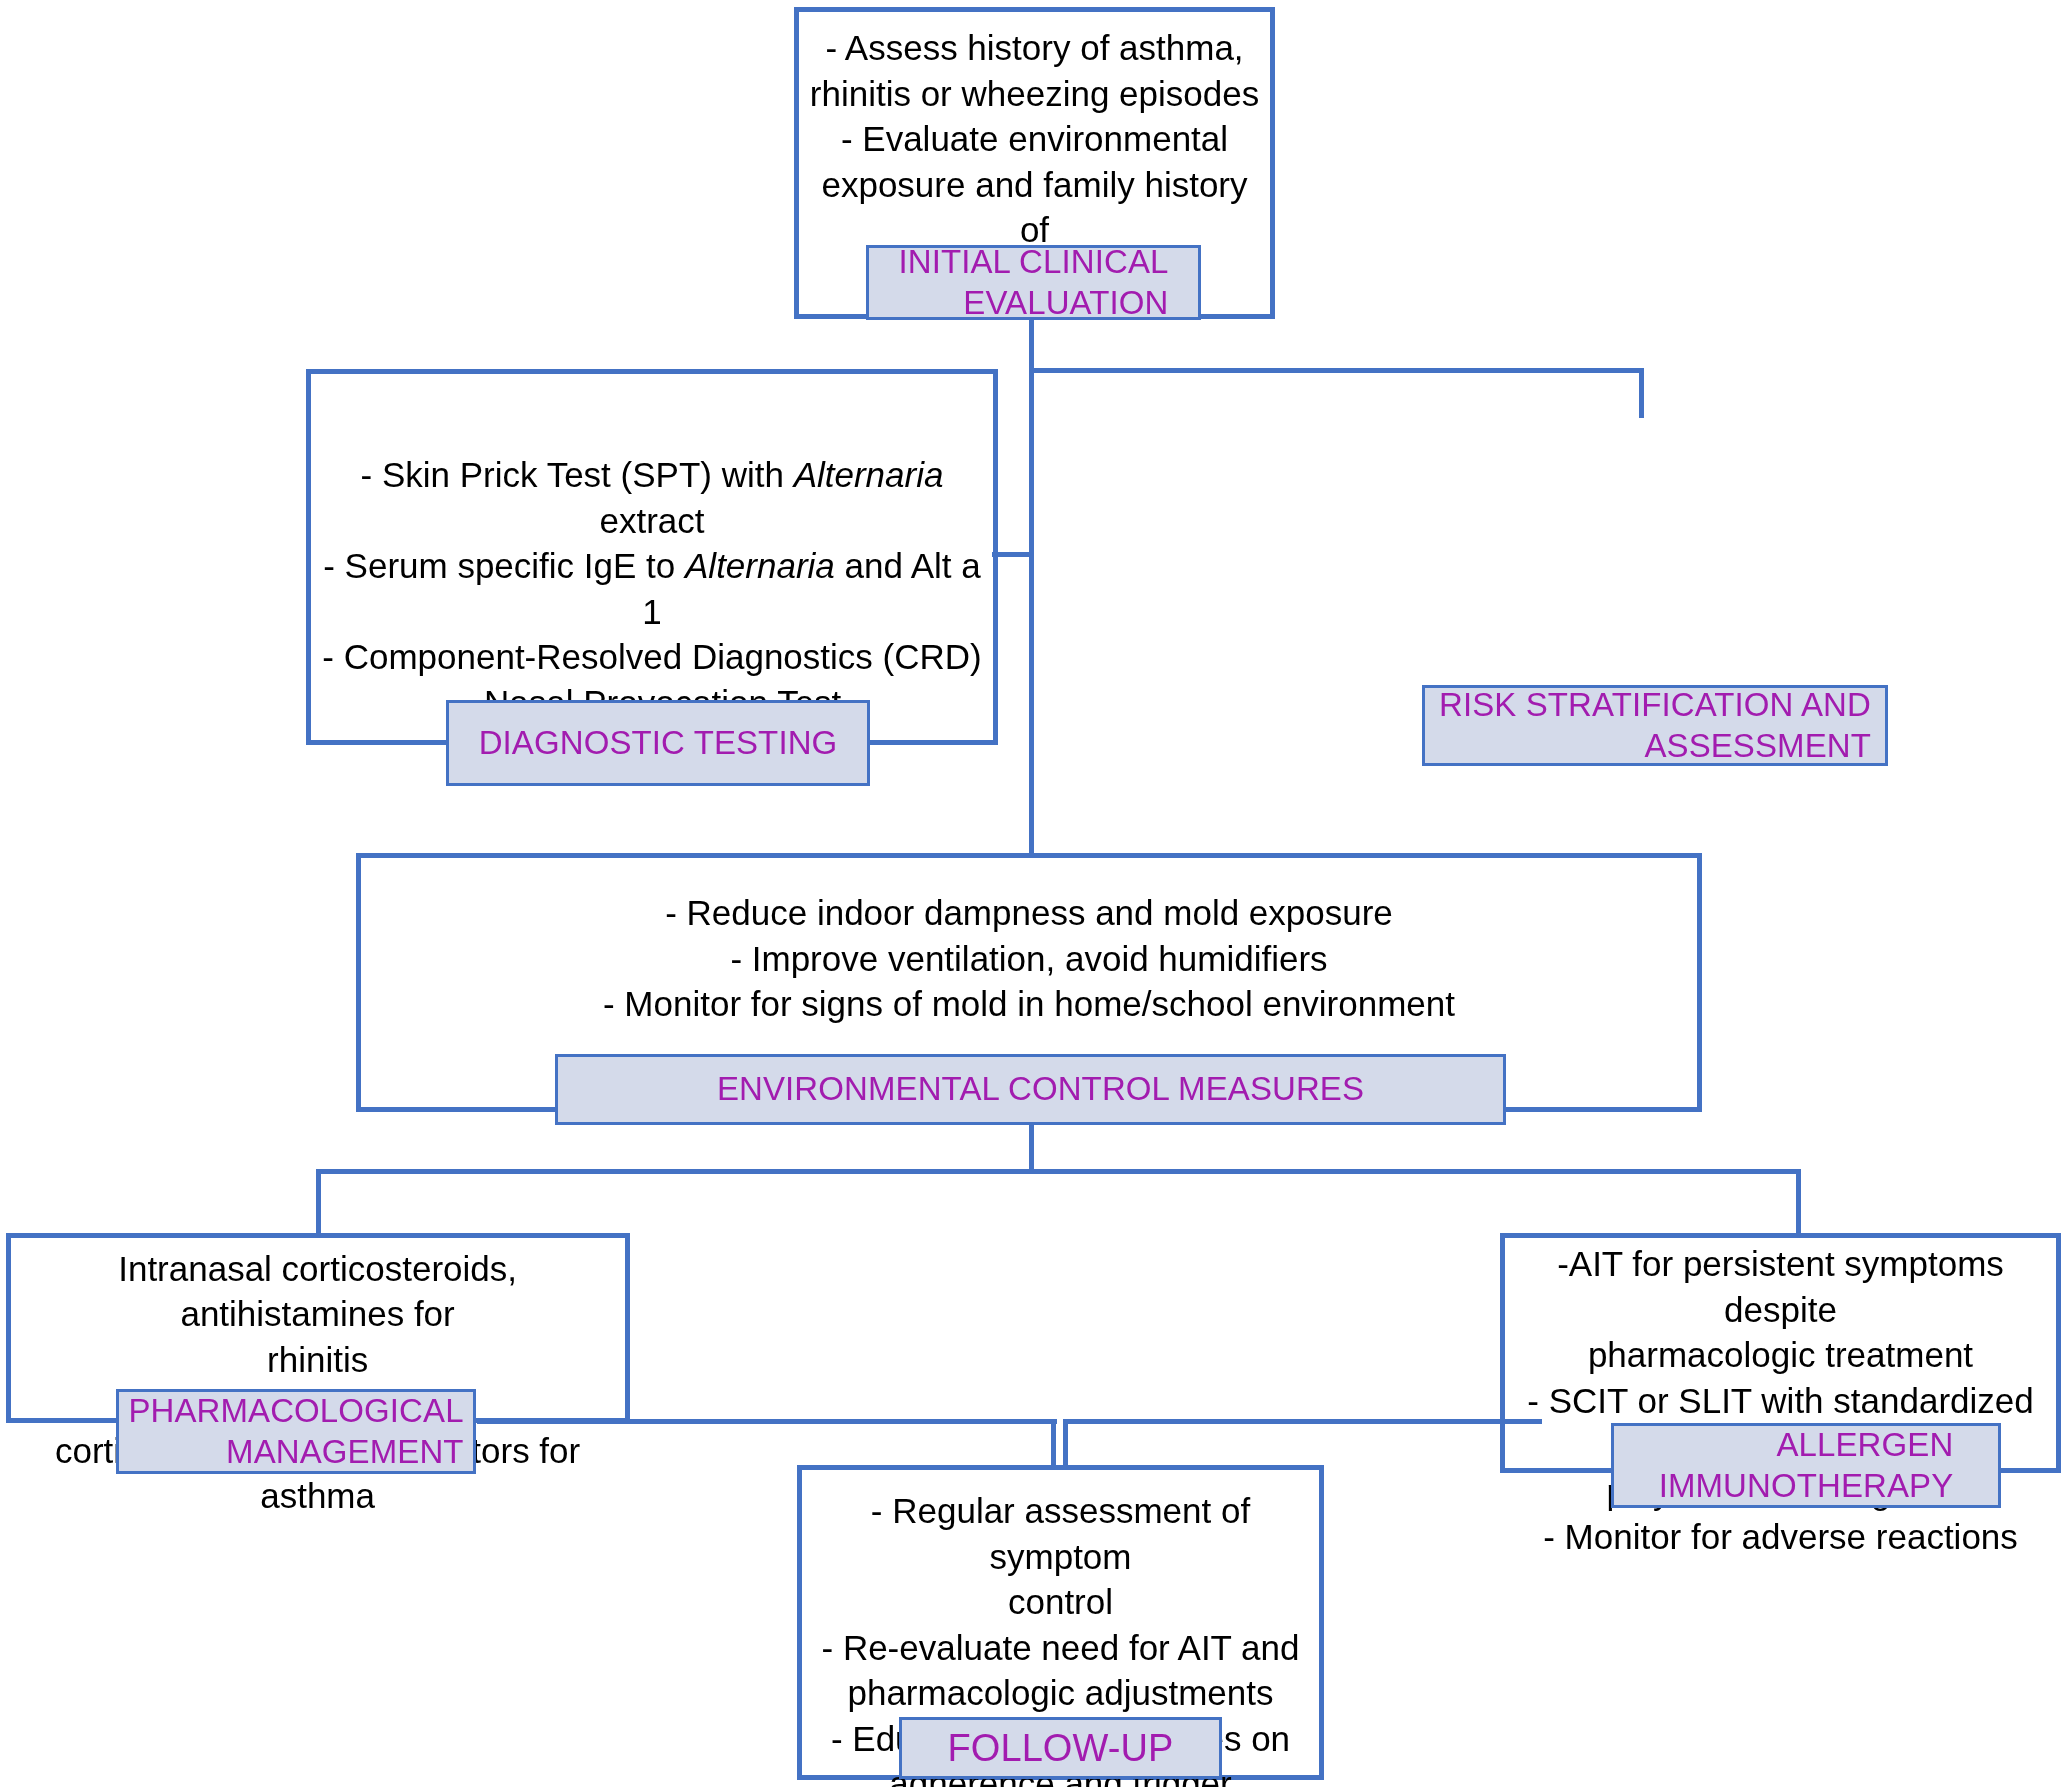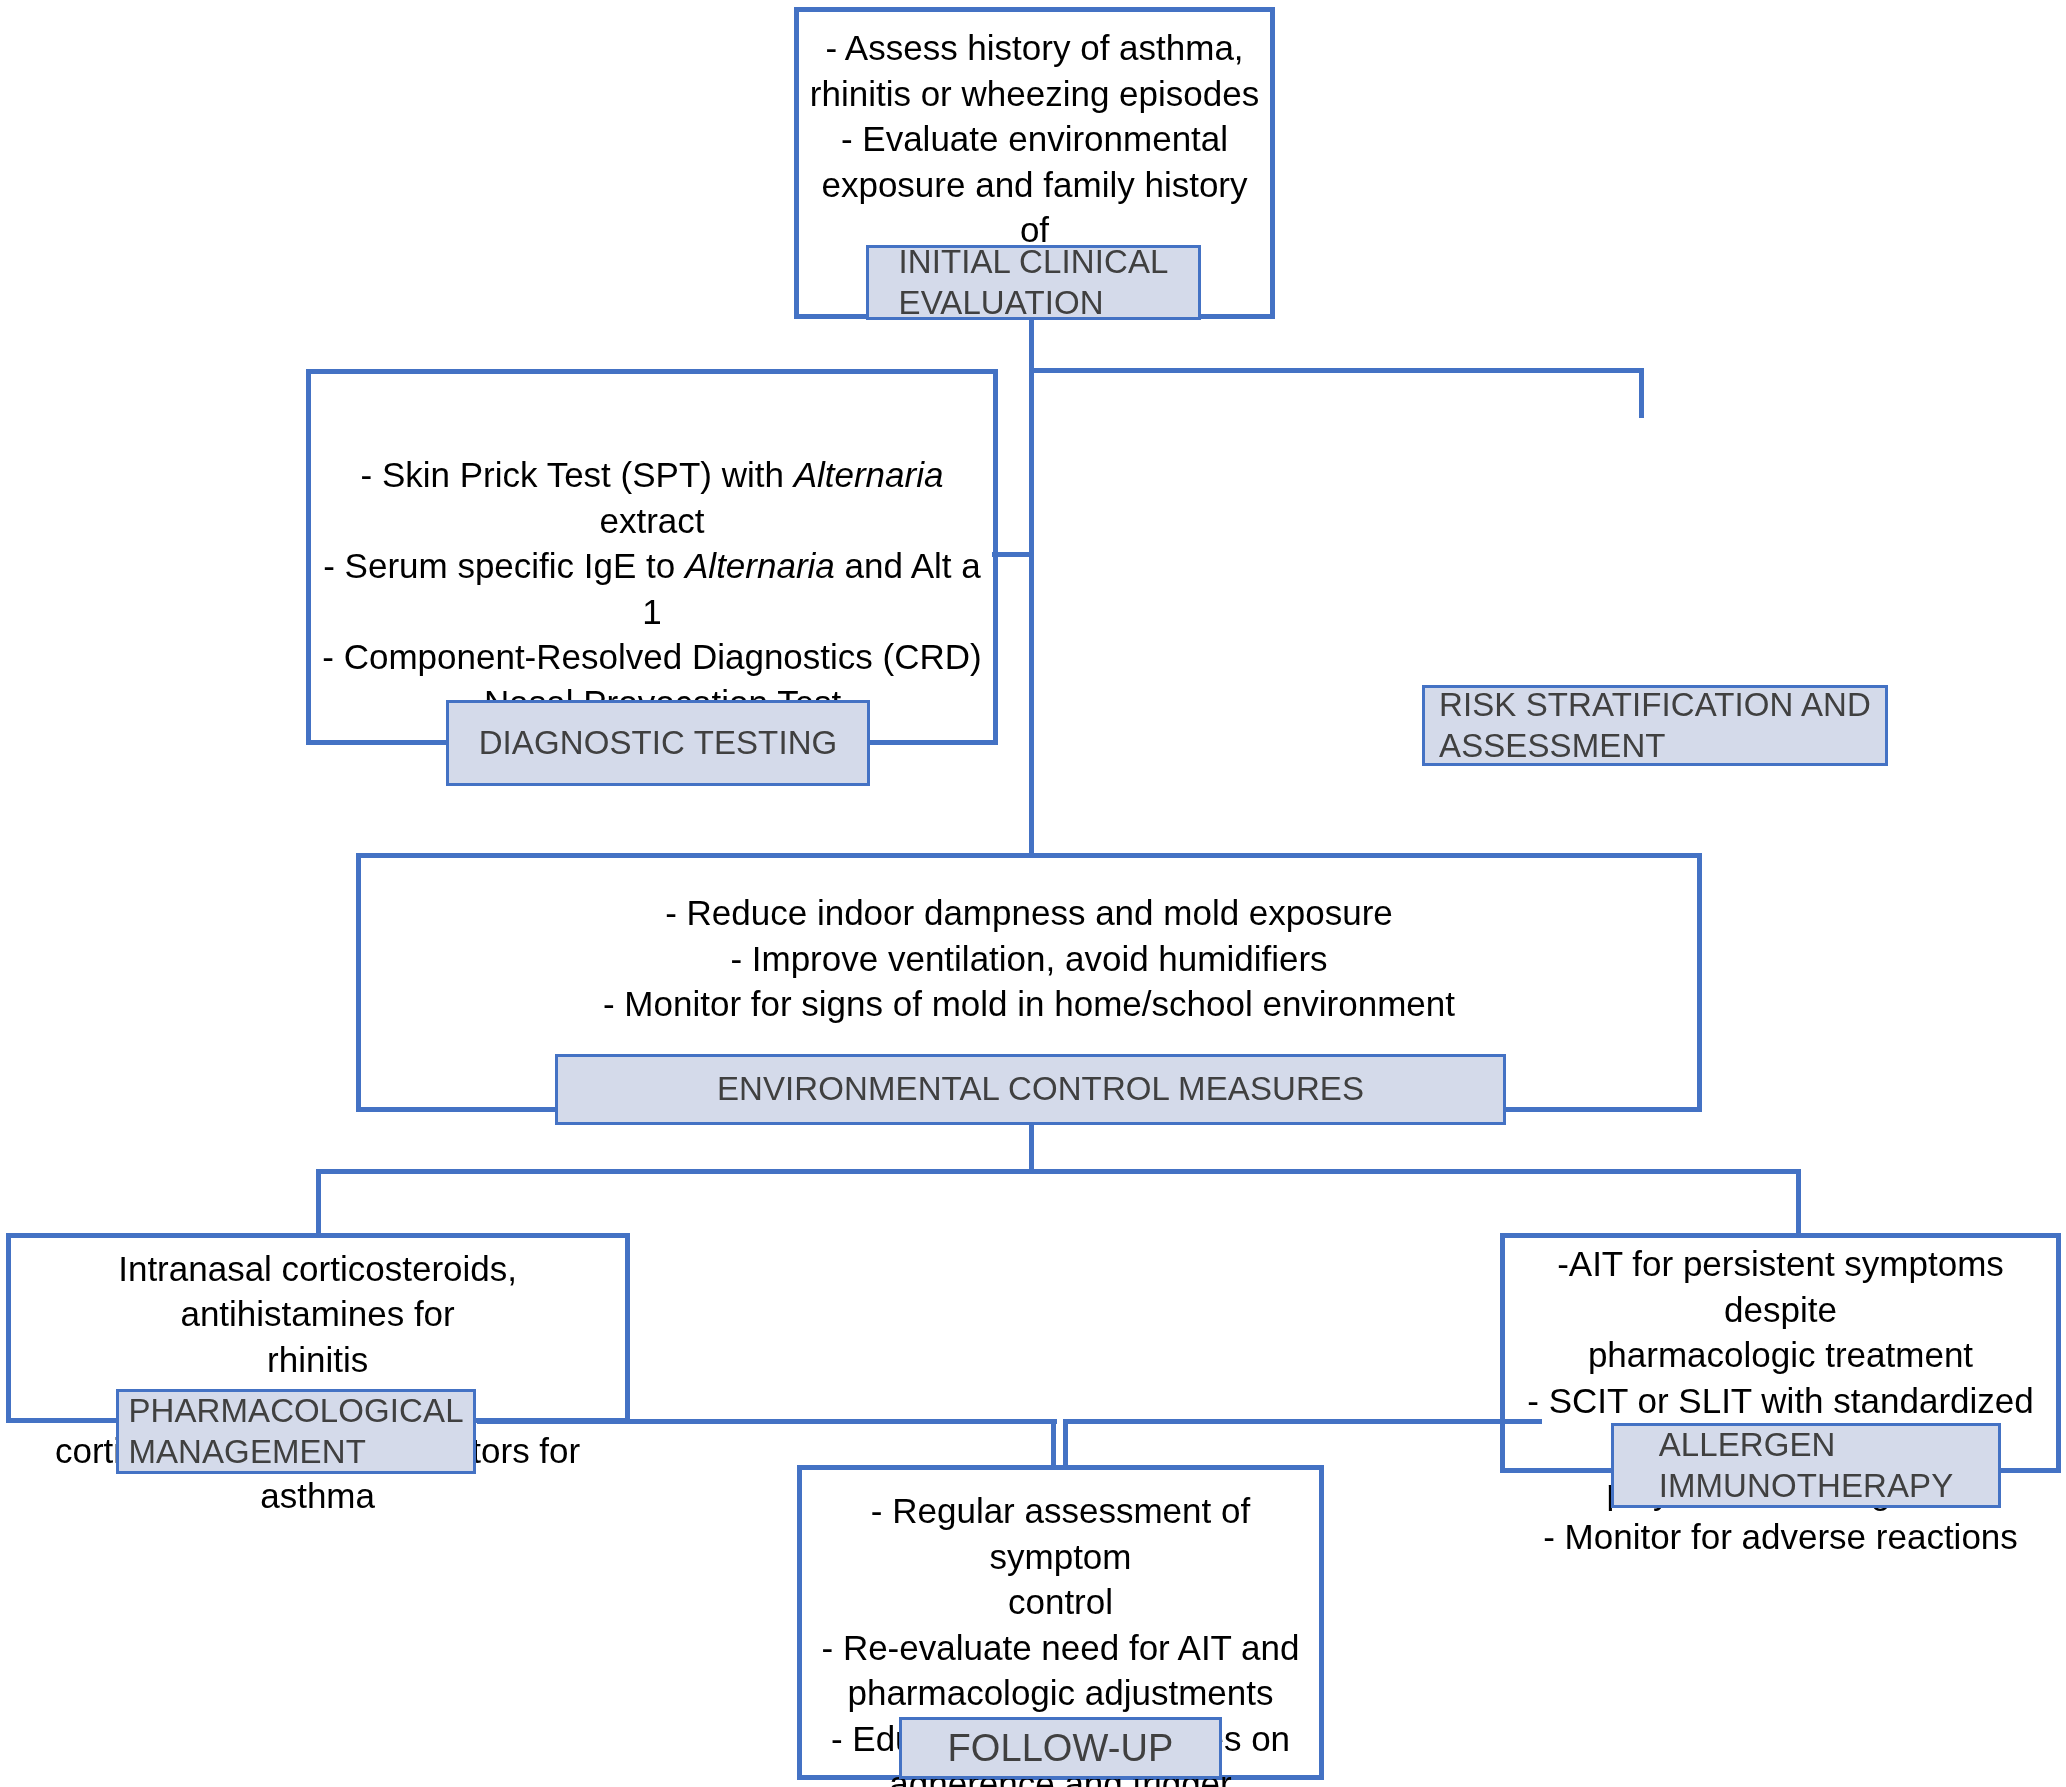--- a/index.html
+++ b/index.html
@@ -33,25 +33,25 @@
     box-sizing:border-box;
   }
   .fbox .body i{font-style:italic;}
 
   
   .banner{
     position:absolute;
     box-sizing:border-box;
     border:3.9px solid #4472C4;
     background:#D4DAEA;
-    color:#404040;
+    color:#a21caf;
     display:flex;
     align-items:center;
     justify-content:center;
-    text-align:left;
+    text-align:right;
     font-size:33px;
     line-height:1.22;
     letter-spacing:0.1px;
     z-index:6;
     white-space:pre-line;
   }
 
   
   .hline{position:absolute;background:#4472C4;height:5px;z-index:2;}
   .vline{position:absolute;background:#4472C4;width:5px;z-index:2;}

